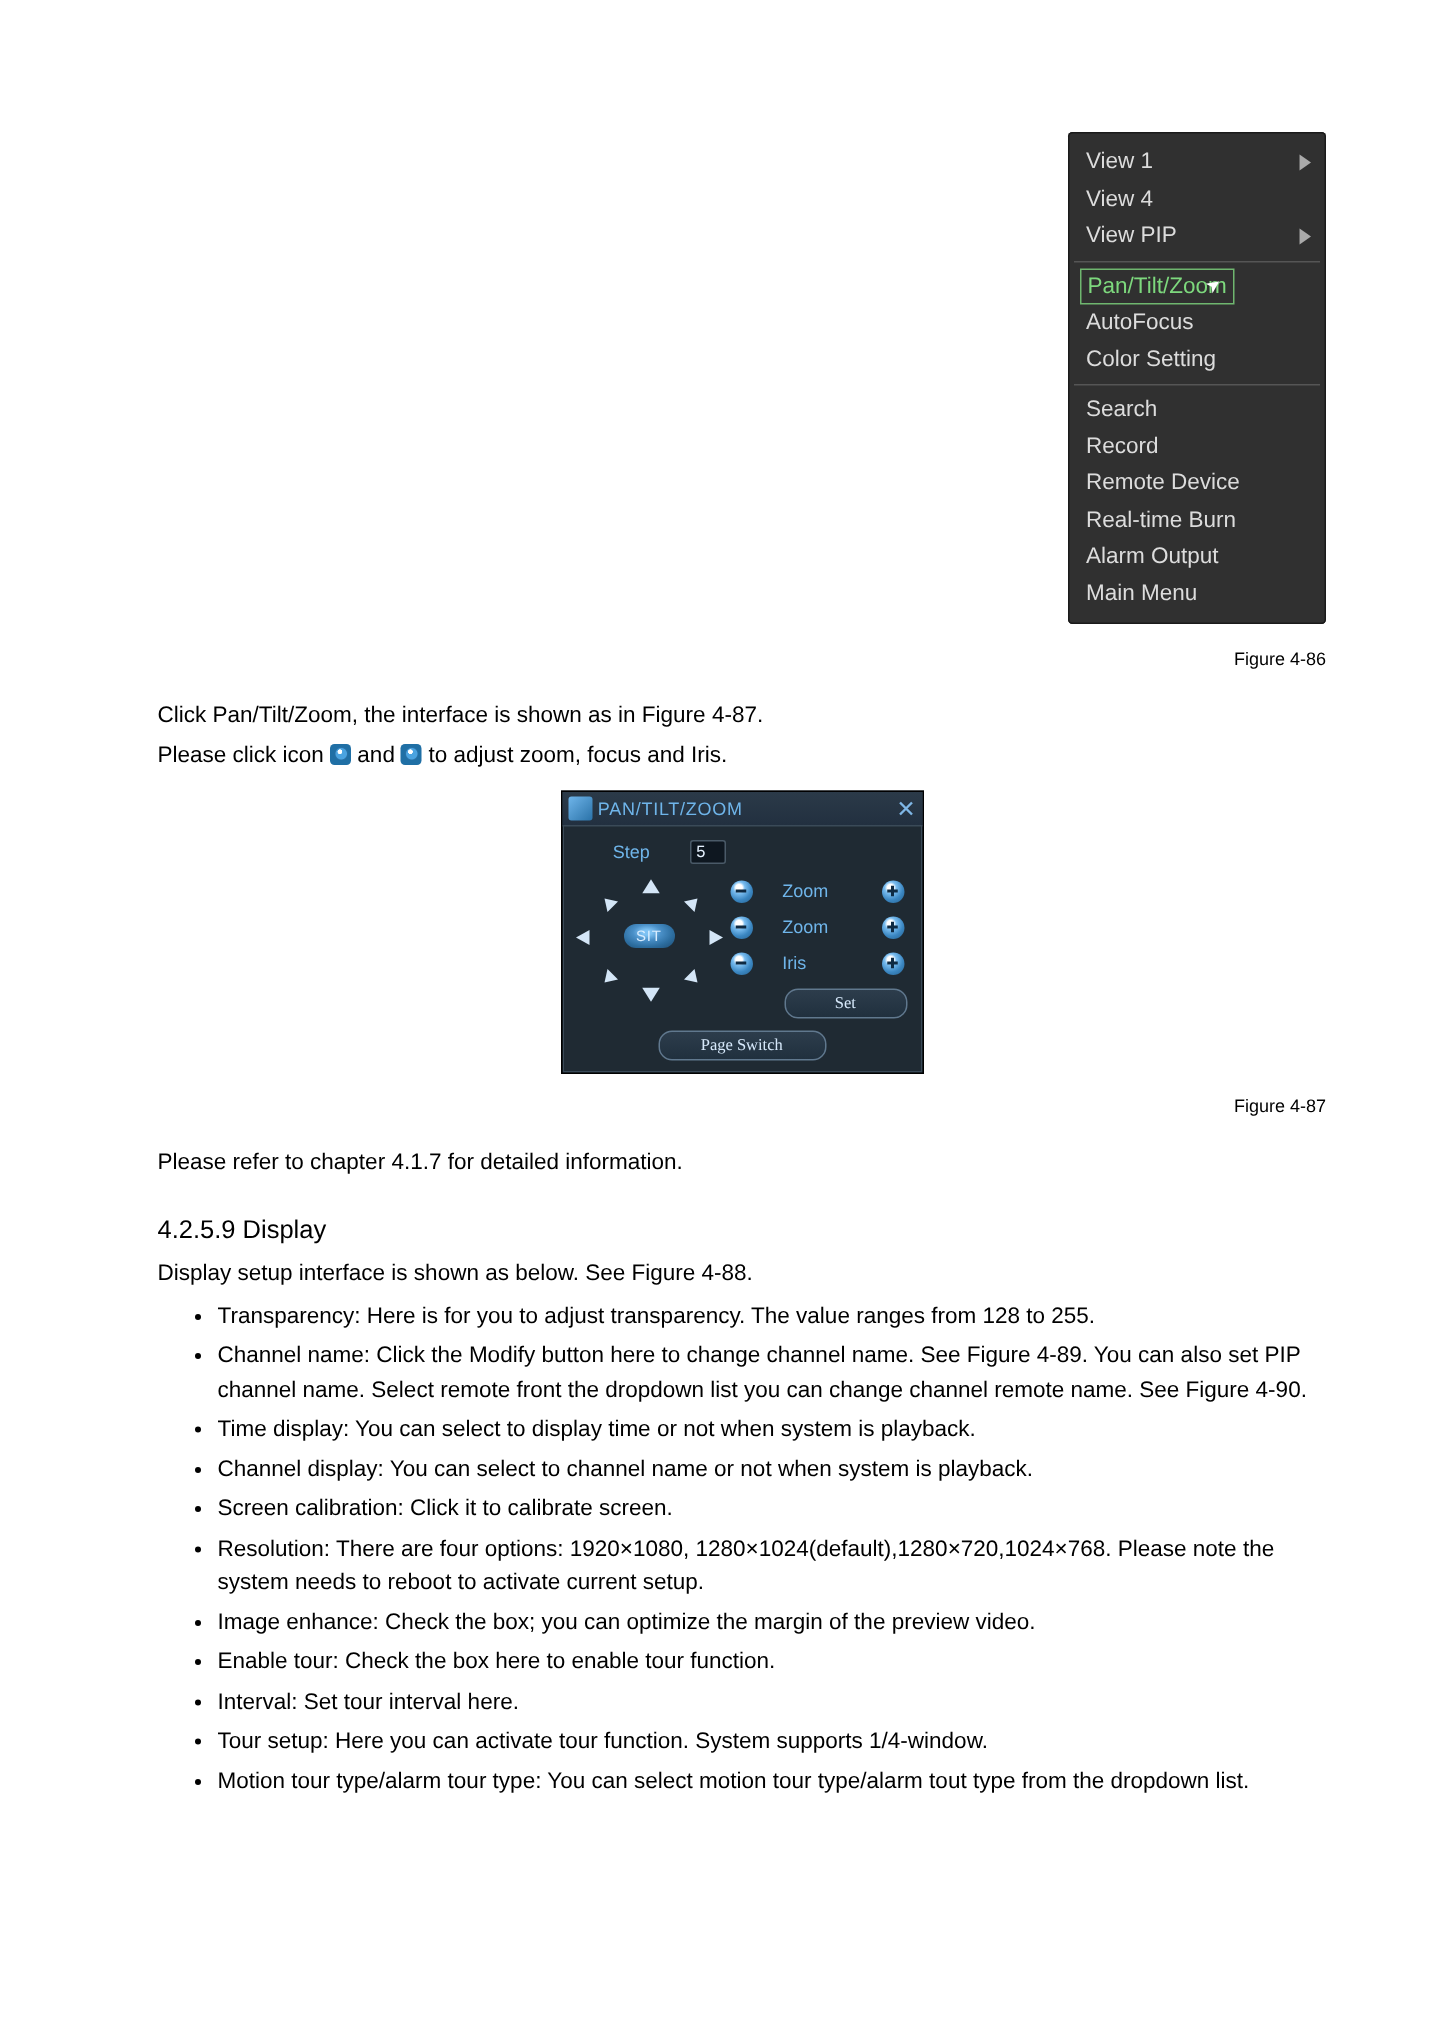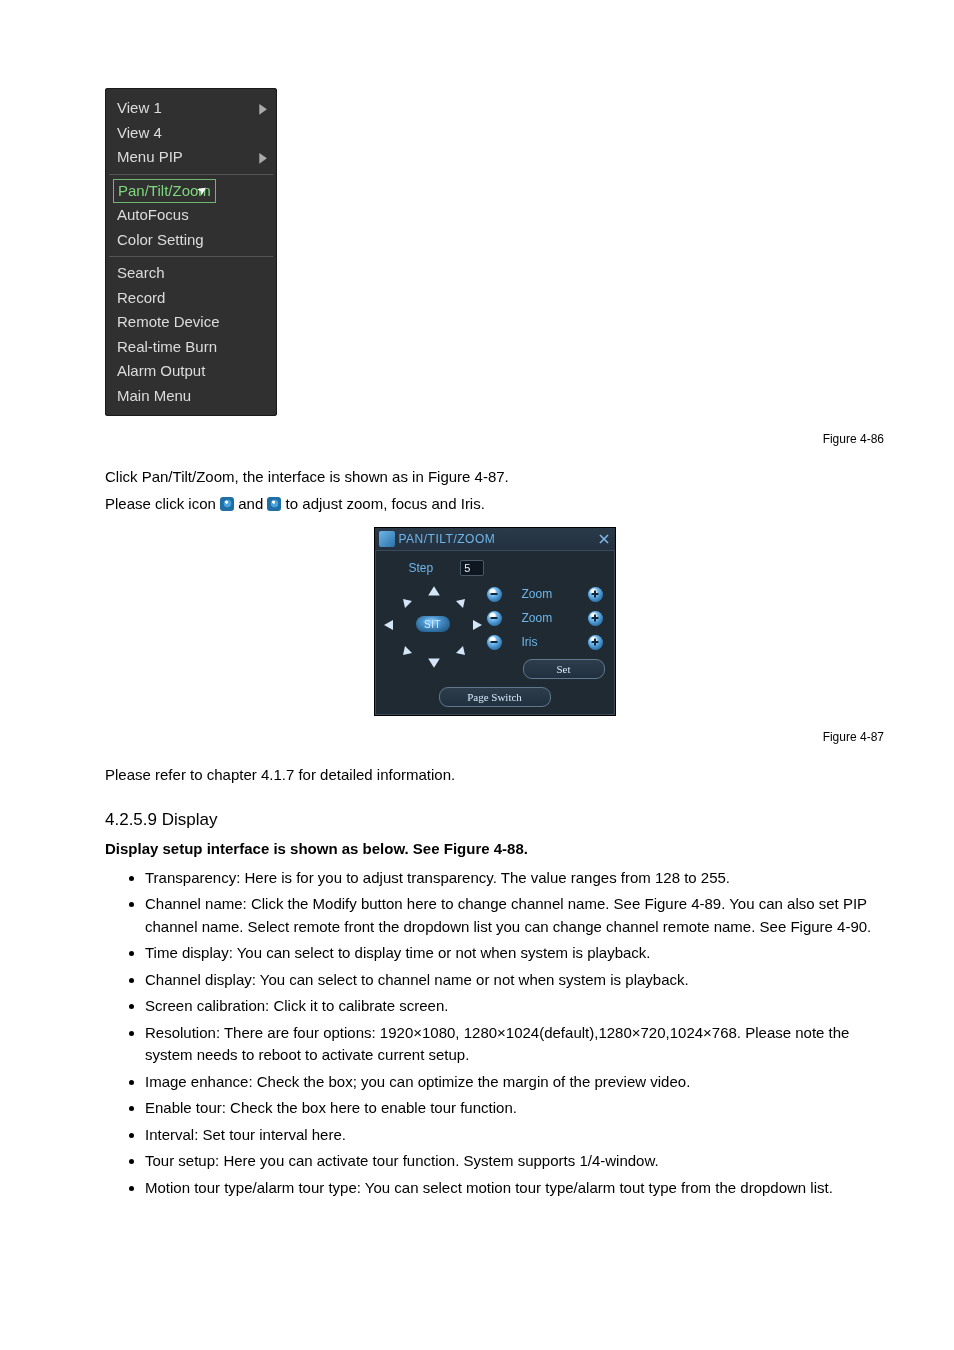--- a/index.html
+++ b/index.html
@@ -13,21 +13,21 @@
   }
   .page {
     width: 954px;
     box-sizing: border-box;
     padding: 88px 70px 60px 105px;
     margin: 0 auto;
   }
   
   .context-menu-wrap {
     display: flex;
-    justify-content: flex-start;
+    justify-content: flex-end;
     margin-bottom: 14px;
   }
   .context-menu {
     width: 172px;
     background: #303030;
     color: #dcdcdc;
     border-radius: 3px;
     padding: 4px 0;
     font-family: Arial, Helvetica, sans-serif;
     font-size: 15px;
@@ -326,21 +326,21 @@
 
       <div class="ctx-group">
         <div class="ctx-item">
           <span>View 1</span>
           <span class="ctx-arrow">▶</span>
         </div>
         <div class="ctx-item">
           <span>View 4</span>
         </div>
         <div class="ctx-item">
-          <span>Menu PIP</span>
+          <span>View PIP</span>
           <span class="ctx-arrow">▶</span>
         </div>
       </div>
       <div class="ctx-sep"></div>
 
       <div class="ctx-group">
         <div class="ctx-highlight">
           <span class="box">Pan/Tilt/Zoom</span>
           <span class="ctx-cursor">➤</span>
         </div>
@@ -482,21 +482,21 @@
         </div>
       </div>
     </div>
   </div>
 
   <div class="figure-caption">Figure 4-87</div>
 
   <p class="body-text">Please refer to chapter 4.1.7 for detailed information.</p>
 
   <div class="section-heading">4.2.5.9  Display</div>
-  <p class="body-text" style="margin-top:2px;font-weight:bold;">Display setup interface is shown as below. See Figure 4-88.</p>
+  <p class="body-text" style="margin-top:2px;">Display setup interface is shown as below. See Figure 4-88.</p>
   <ul class="bullets">
     <li>Transparency: Here is for you to adjust transparency. The value ranges from 128 to 255.</li>
     <li>Channel name: Click the Modify button here to change channel name. See Figure 4-89. You can also set PIP channel name. Select remote front the dropdown list you can change channel remote name. See Figure 4-90.</li>
     <li>Time display: You can select to display time or not when system is playback.</li>
     <li>Channel display: You can select to channel name or not when system is playback.</li>
     <li>Screen calibration: Click it to calibrate screen.</li>
     <li>Resolution: There are four options: 1920×1080, 1280×1024(default),1280×720,1024×768. Please note the system needs to reboot to activate current setup.</li>
     <li>Image enhance: Check the box; you can optimize the margin of the preview video.</li>
     <li>Enable tour: Check the box here to enable tour function.</li>
     <li>Interval: Set tour interval here.</li>

